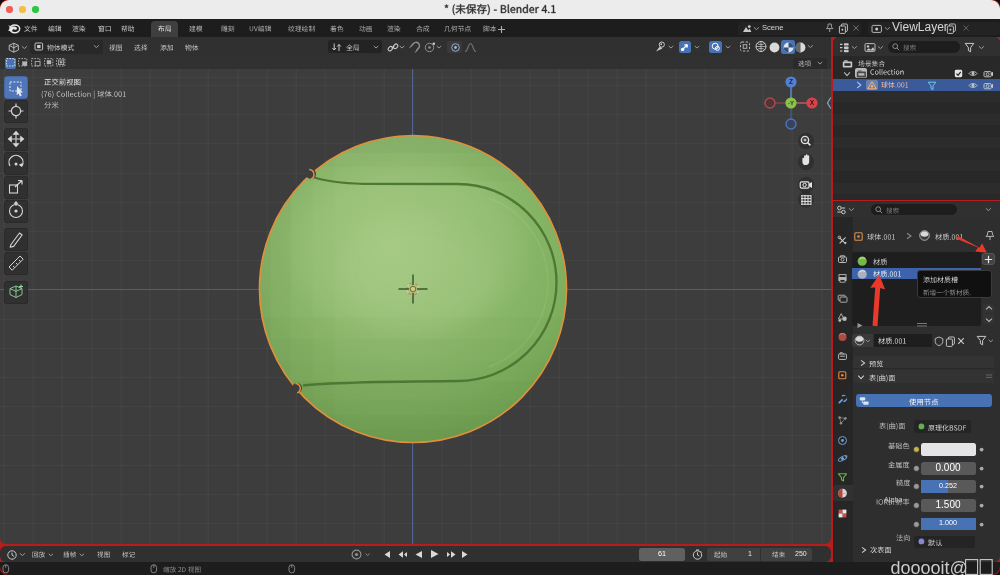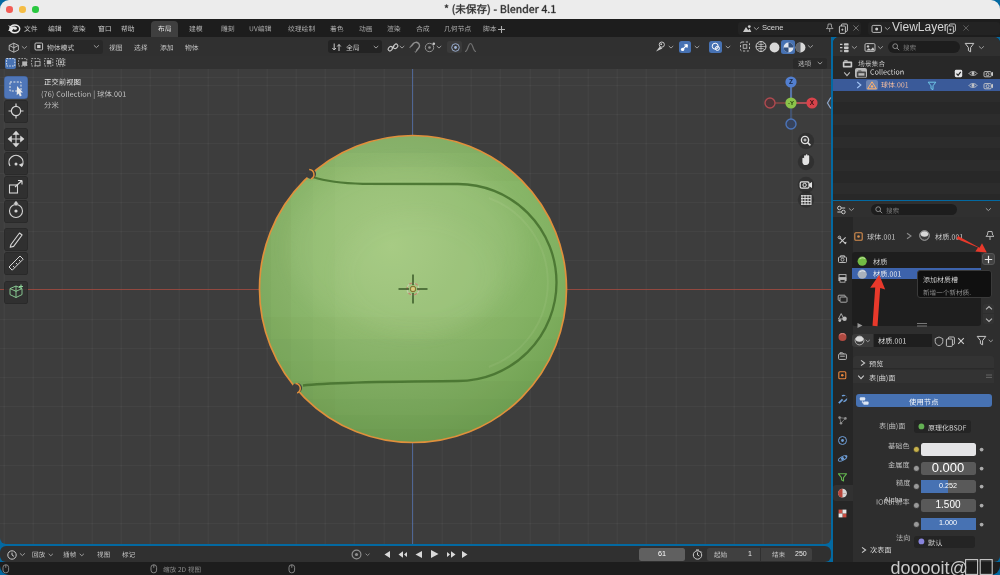--- a/index.html
+++ b/index.html
@@ -1,12 +1,12 @@
 <!DOCTYPE html>
-<html><head><meta charset="utf-8"><style>html,body{margin:0;padding:0;background:#0e0e0e;}*{box-sizing:border-box;font-family:"Liberation Sans",sans-serif;}#root{position:relative;width:1000px;height:575px;overflow:hidden;background:#0369a1;}</style></head><body>
+<html><head><meta charset="utf-8"><style>html,body{margin:0;padding:0;background:#0e0e0e;}*{box-sizing:border-box;font-family:"Liberation Sans",sans-serif;}#root{position:relative;width:1000px;height:575px;overflow:hidden;background:#b91c1c;border-radius:7px;}</style></head><body>
 <div id="root">
 <div style="position:absolute;left:0px;top:0px;width:1000px;height:19px;background:#ececec;border-radius:9px 9px 0 0;"></div>
 <div style="position:absolute;left:6.3px;top:6.3px;width:6.4px;height:6.4px;background:#f25c55;border-radius:50%;"></div>
 <div style="position:absolute;left:19.3px;top:6.3px;width:6.4px;height:6.4px;background:#f5bd45;border-radius:50%;"></div>
 <div style="position:absolute;left:32.3px;top:6.3px;width:6.4px;height:6.4px;background:#2ac840;border-radius:50%;"></div>
 <svg style="position:absolute;left:443.9px;top:2.2px;overflow:visible" width="112" height="14" viewBox="0 -11 112 14">
       <path d="M1.6 -5.0 2.5 -6.0 3.3 -5.0 3.8 -5.3 3.1 -6.4 4.3 -6.9 4.1 -7.5 2.9 -7.2 2.8 -8.4H2.2L2.1 -7.2L0.9 -7.5L0.7 -6.9L1.8 -6.4L1.2 -5.3Z M10.2 2.1 10.8 1.8C9.9 0.3 9.5 -1.5 9.5 -3.3C9.5 -5.1 9.9 -6.9 10.8 -8.4L10.2 -8.7C9.3 -7.1 8.7 -5.4 8.7 -3.3C8.7 -1.2 9.3 0.5 10.2 2.1Z M16.2 -8.9V-7.2H12.7V-6.4H16.2V-4.5H11.9V-3.8H15.7C14.7 -2.4 13.1 -1.1 11.6 -0.4C11.8 -0.3 12.1 0.1 12.2 0.3C13.6 -0.5 15.1 -1.7 16.2 -3.1V0.8H17.0V-3.2C18.0 -1.8 19.5 -0.4 20.9 0.3C21.1 0.1 21.3 -0.3 21.5 -0.4C20.0 -1.1 18.4 -2.4 17.4 -3.8H21.3V-4.5H17.0V-6.4H20.6V-7.2H17.0V-8.9Z M26.7 -7.7H30.6V-5.7H26.7ZM25.9 -8.4V-5.0H28.2V-3.7H25.1V-3.0H27.8C27.0 -1.9 25.9 -0.8 24.8 -0.2C25.0 -0.1 25.2 0.2 25.4 0.4C26.4 -0.2 27.5 -1.3 28.2 -2.5V0.8H29.0V-2.5C29.7 -1.3 30.8 -0.2 31.7 0.4C31.9 0.2 32.1 -0.1 32.3 -0.2C31.3 -0.8 30.2 -1.9 29.5 -3.0H32.0V-3.7H29.0V-5.0H31.4V-8.4ZM24.8 -8.9C24.2 -7.3 23.2 -5.7 22.1 -4.7C22.3 -4.5 22.5 -4.1 22.6 -3.9C23.0 -4.3 23.4 -4.7 23.7 -5.3V0.8H24.5V-6.4C24.9 -7.1 25.3 -7.9 25.6 -8.6Z M39.0 -3.7V-2.8H36.0V-2.1H39.0V-0.1C39.0 0.0 39.0 0.1 38.8 0.1C38.6 0.1 37.9 0.1 37.2 0.1C37.3 0.3 37.4 0.6 37.5 0.8C38.4 0.8 39.0 0.8 39.3 0.7C39.7 0.6 39.8 0.4 39.8 -0.1V-2.1H42.6V-2.8H39.8V-3.4C40.6 -3.9 41.4 -4.6 42.0 -5.2L41.5 -5.6L41.3 -5.6H36.9V-4.8H40.6C40.1 -4.4 39.5 -4.0 39.0 -3.7ZM36.6 -8.9C36.4 -8.4 36.3 -8.0 36.1 -7.5H33.2V-6.8H35.8C35.1 -5.3 34.1 -3.9 32.8 -3.0C32.9 -2.8 33.1 -2.5 33.2 -2.3C33.7 -2.6 34.1 -3.0 34.5 -3.4V0.8H35.3V-4.4C35.8 -5.1 36.3 -5.9 36.7 -6.8H42.4V-7.5H37.0C37.1 -7.9 37.3 -8.3 37.4 -8.7Z M44.1 2.1C45.1 0.5 45.7 -1.2 45.7 -3.3C45.7 -5.4 45.1 -7.1 44.1 -8.7L43.5 -8.4C44.4 -6.9 44.9 -5.1 44.9 -3.3C44.9 -1.5 44.4 0.3 43.5 1.8Z M49.9 -2.6H52.6V-3.3H49.9Z M56.9 0.0H59.4C61.1 0.0 62.3 -0.8 62.3 -2.3C62.3 -3.3 61.7 -4.0 60.8 -4.1V-4.2C61.5 -4.4 61.9 -5.1 61.9 -5.9C61.9 -7.2 60.8 -7.8 59.2 -7.8H56.9ZM57.9 -4.5V-7.0H59.1C60.3 -7.0 60.9 -6.7 60.9 -5.7C60.9 -5.0 60.4 -4.5 59.1 -4.5ZM57.9 -0.8V-3.7H59.3C60.6 -3.7 61.4 -3.3 61.4 -2.3C61.4 -1.3 60.6 -0.8 59.3 -0.8Z M64.8 0.1C65.1 0.1 65.2 0.1 65.4 0.1L65.2 -0.7C65.1 -0.7 65.1 -0.7 65.0 -0.7C64.9 -0.7 64.8 -0.8 64.8 -1.1V-8.4H63.8V-1.1C63.8 -0.3 64.1 0.1 64.8 0.1Z M69.1 0.1C69.9 0.1 70.5 -0.1 71.0 -0.4L70.7 -1.1C70.3 -0.8 69.8 -0.6 69.2 -0.6C68.2 -0.6 67.4 -1.4 67.3 -2.6H71.2C71.2 -2.8 71.3 -3.0 71.3 -3.2C71.3 -4.8 70.4 -5.9 69.0 -5.9C67.6 -5.9 66.4 -4.7 66.4 -2.9C66.4 -1.0 67.6 0.1 69.1 0.1ZM67.3 -3.3C67.4 -4.5 68.2 -5.1 69.0 -5.1C69.9 -5.1 70.4 -4.5 70.4 -3.3Z M72.7 0.0H73.7V-4.2C74.2 -4.8 74.6 -5.1 75.2 -5.1C76.0 -5.1 76.3 -4.6 76.3 -3.5V0.0H77.3V-3.6C77.3 -5.1 76.7 -5.9 75.5 -5.9C74.7 -5.9 74.1 -5.5 73.6 -4.9H73.6L73.5 -5.8H72.7Z M81.1 0.1C81.8 0.1 82.4 -0.2 82.9 -0.7H82.9L83.0 0.0H83.8V-8.4H82.8V-6.2L82.8 -5.2C82.3 -5.6 81.9 -5.9 81.2 -5.9C79.9 -5.9 78.7 -4.7 78.7 -2.9C78.7 -1.0 79.7 0.1 81.1 0.1ZM81.3 -0.7C80.3 -0.7 79.7 -1.5 79.7 -2.9C79.7 -4.2 80.5 -5.1 81.4 -5.1C81.9 -5.1 82.3 -4.9 82.8 -4.5V-1.5C82.3 -0.9 81.9 -0.7 81.3 -0.7Z M88.1 0.1C88.8 0.1 89.4 -0.1 89.9 -0.4L89.6 -1.1C89.2 -0.8 88.7 -0.6 88.2 -0.6C87.1 -0.6 86.3 -1.4 86.3 -2.6H90.1C90.2 -2.8 90.2 -3.0 90.2 -3.2C90.2 -4.8 89.3 -5.9 87.9 -5.9C86.6 -5.9 85.3 -4.7 85.3 -2.9C85.3 -1.0 86.5 0.1 88.1 0.1ZM86.2 -3.3C86.4 -4.5 87.1 -5.1 87.9 -5.1C88.8 -5.1 89.3 -4.5 89.3 -3.3Z M91.6 0.0H92.6V-3.7C93.0 -4.7 93.5 -5.0 94.0 -5.0C94.3 -5.0 94.4 -5.0 94.6 -4.9L94.8 -5.8C94.6 -5.9 94.4 -5.9 94.1 -5.9C93.5 -5.9 92.9 -5.4 92.5 -4.7H92.5L92.4 -5.8H91.6Z M101.1 0.0H102.0V-2.1H103.0V-2.9H102.0V-7.8H100.9L97.7 -2.8V-2.1H101.1ZM101.1 -2.9H98.7L100.5 -5.6C100.7 -5.9 100.9 -6.3 101.1 -6.7H101.1C101.1 -6.3 101.1 -5.7 101.1 -5.3Z M104.8 0.1C105.2 0.1 105.5 -0.2 105.5 -0.6C105.5 -1.0 105.2 -1.3 104.8 -1.3C104.5 -1.3 104.1 -1.0 104.1 -0.6C104.1 -0.2 104.5 0.1 104.8 0.1Z M107.3 0.0H111.5V-0.8H110.0V-7.8H109.2C108.8 -7.5 108.3 -7.3 107.6 -7.2V-6.6H109.0V-0.8H107.3Z" fill="#2c2c2c" stroke="#2c2c2c" stroke-width="0.38"></path>
     </svg>
 <div style="position:absolute;left:0px;top:19px;width:1000px;height:18px;background:#1d1d1d;"></div>
 <svg style="position:absolute;left:7px;top:21.5px;overflow:visible;" width="14" height="13" viewBox="0 0 14 13">
@@ -735,21 +735,21 @@
 <svg style="position:absolute;left:978.5px;top:447.0px;overflow:visible;" width="6" height="6" viewBox="0 0 6 6">
       <circle cx="2.6" cy="2.6" r="1.9" fill="#ababab"></circle>
     </svg>
 <svg style="position:absolute;left:888.4px;top:459.7px;overflow:visible" width="22" height="11" viewBox="0 -7.6 22 11">
       <path d="M1.4 -1.6C1.7 -1.2 2.0 -0.6 2.1 -0.2L2.6 -0.4C2.4 -0.8 2.2 -1.3 1.9 -1.7ZM5.3 -1.7C5.1 -1.3 4.8 -0.8 4.5 -0.4L4.9 -0.2C5.2 -0.6 5.5 -1.1 5.8 -1.5ZM3.6 -6.1C2.9 -5.0 1.6 -4.2 0.2 -3.8C0.4 -3.6 0.5 -3.4 0.6 -3.3C1.0 -3.4 1.4 -3.6 1.7 -3.8V-3.4H3.3V-2.4H0.8V-1.9H3.3V-0.1H0.5V0.4H6.7V-0.1H3.9V-1.9H6.4V-2.4H3.9V-3.4H5.5V-3.8C5.8 -3.6 6.2 -3.4 6.6 -3.3C6.7 -3.4 6.9 -3.6 7.0 -3.8C5.9 -4.1 4.6 -4.9 3.9 -5.6L4.1 -5.9ZM5.4 -3.9H1.9C2.5 -4.3 3.1 -4.7 3.6 -5.2C4.1 -4.8 4.7 -4.3 5.4 -3.9Z M8.7 -5.3H13.0V-4.7H8.7ZM8.2 -5.7V-3.6C8.2 -2.5 8.1 -0.9 7.4 0.3C7.6 0.3 7.8 0.4 7.9 0.5C8.6 -0.6 8.7 -2.4 8.7 -3.6V-4.2H13.6V-5.7ZM9.8 -2.7H11.1V-2.2H9.8ZM11.6 -2.7H12.9V-2.2H11.6ZM12.0 -0.9 12.2 -0.5 11.6 -0.5V-1.1H13.2V0.1C13.2 0.2 13.2 0.2 13.1 0.2C13.0 0.2 12.7 0.2 12.4 0.2C12.5 0.3 12.5 0.4 12.5 0.6C13.0 0.6 13.3 0.6 13.5 0.5C13.7 0.4 13.7 0.3 13.7 0.1V-1.5H11.6V-1.9H13.4V-3.1H11.6V-3.5C12.2 -3.6 12.8 -3.6 13.3 -3.7L12.9 -4.1C12.1 -3.9 10.5 -3.8 9.2 -3.8C9.2 -3.7 9.3 -3.5 9.3 -3.4C9.8 -3.4 10.5 -3.4 11.1 -3.5V-3.1H9.3V-1.9H11.1V-1.5H9.0V0.6H9.5V-1.1H11.1V-0.5L9.8 -0.5L9.8 -0.1C10.5 -0.1 11.5 -0.1 12.4 -0.2L12.6 0.2L13.0 0.0C12.8 -0.2 12.6 -0.7 12.3 -1.0Z M17.2 -4.6V-4.0H16.0V-3.6H17.2V-2.4H20.0V-3.6H21.1V-4.0H20.0V-4.6H19.4V-4.0H17.7V-4.6ZM19.4 -3.6V-2.8H17.7V-3.6ZM19.9 -1.5C19.5 -1.1 19.1 -0.8 18.6 -0.6C18.1 -0.8 17.6 -1.1 17.3 -1.5ZM16.1 -1.9V-1.5H17.1L16.8 -1.4C17.1 -1.0 17.5 -0.6 18.0 -0.3C17.3 -0.1 16.5 0.0 15.8 0.1C15.9 0.2 16.0 0.4 16.0 0.5C16.9 0.4 17.8 0.3 18.5 -0.1C19.3 0.3 20.1 0.5 21.0 0.6C21.1 0.4 21.2 0.2 21.3 0.1C20.5 0.0 19.8 -0.1 19.2 -0.3C19.8 -0.7 20.3 -1.1 20.6 -1.7L20.3 -1.9L20.2 -1.9ZM17.8 -6.0C17.9 -5.8 18.0 -5.5 18.1 -5.3H15.3V-3.4C15.3 -2.3 15.3 -0.8 14.7 0.3C14.8 0.4 15.0 0.5 15.1 0.6C15.8 -0.6 15.8 -2.2 15.8 -3.4V-4.8H21.2V-5.3H18.7C18.6 -5.6 18.5 -5.9 18.3 -6.1Z" fill="#c2c2c2"></path>
     </svg>
 <svg style="position:absolute;left:912.5px;top:464.8px;overflow:visible;" width="7" height="7" viewBox="0 0 7 7">
       <circle cx="3.4" cy="3.4" r="2.9" fill="#999999" stroke="#161616" stroke-width="0.5"></circle>
     </svg>
 <div style="position:absolute;left:920.5px;top:462.0px;width:55px;height:12.6px;background:#595959;border-radius:2.5px;overflow:hidden;"></div>
-<div style="position:absolute;left:920.5px;top:462.5px;font-size:13px;line-height:9.2px;color:#ffffff;font-weight:400;letter-spacing:0px;white-space:nowrap;width:55px;text-align:center;">0.000</div>
+<div style="position:absolute;left:920.5px;top:462.5px;font-size:10px;line-height:9.2px;color:#ffffff;font-weight:400;letter-spacing:0px;white-space:nowrap;width:55px;text-align:center;">0.000</div>
 <svg style="position:absolute;left:978.5px;top:465.8px;overflow:visible;" width="6" height="6" viewBox="0 0 6 6">
       <circle cx="2.6" cy="2.6" r="1.9" fill="#ababab"></circle>
     </svg>
 <svg style="position:absolute;left:895.6px;top:478.1px;overflow:visible" width="14" height="11" viewBox="0 -7.6 14 11">
       <path d="M2.7 -5.4C2.9 -5.0 3.1 -4.4 3.2 -4.1L3.6 -4.2C3.5 -4.5 3.3 -5.1 3.1 -5.5ZM4.7 -2.3H6.1V-1.2H4.7ZM4.2 -2.8V-0.8H6.6V-2.8ZM0.3 -5.5C0.5 -5.0 0.6 -4.3 0.6 -3.9L1.0 -4.0C1.0 -4.4 0.9 -5.0 0.7 -5.5ZM2.2 -5.6C2.1 -5.1 2.0 -4.4 1.8 -4.0L2.2 -3.9C2.3 -4.3 2.5 -5.0 2.7 -5.5ZM5.2 -6.0V-5.1H4.6C4.7 -5.3 4.8 -5.6 4.9 -5.8L4.4 -5.9C4.3 -5.3 4.0 -4.7 3.7 -4.2C3.8 -4.2 4.0 -4.1 4.1 -4.0C4.2 -4.2 4.3 -4.4 4.4 -4.6H5.2V-3.8H3.8V-3.3H6.9V-3.8H5.6V-4.6H6.7V-5.1H5.6V-6.0ZM0.3 -3.6V-3.1H1.2C0.9 -2.3 0.5 -1.4 0.2 -0.9C0.3 -0.8 0.4 -0.6 0.4 -0.4C0.7 -0.8 1.0 -1.5 1.2 -2.2V0.6H1.7V-2.1C1.9 -1.8 2.2 -1.4 2.3 -1.2L2.6 -1.7C2.5 -1.8 1.9 -2.5 1.7 -2.7V-3.1H2.4V-2.6H3.1V-0.7C2.8 -0.6 2.6 -0.3 2.3 0.0L2.6 0.5C2.9 0.0 3.2 -0.4 3.4 -0.4C3.5 -0.4 3.7 -0.2 3.9 0.0C4.2 0.3 4.6 0.4 5.2 0.4C5.6 0.4 6.4 0.4 6.8 0.3C6.8 0.2 6.9 -0.1 7.0 -0.2C6.5 -0.1 5.7 -0.1 5.2 -0.1C4.7 -0.1 4.3 -0.2 4.0 -0.4C3.8 -0.5 3.7 -0.7 3.6 -0.8V-3.1H2.6V-3.6H1.7V-6.0H1.2V-3.6Z M10.0 -4.6V-4.0H8.8V-3.6H10.0V-2.4H12.8V-3.6H13.9V-4.0H12.8V-4.6H12.2V-4.0H10.5V-4.6ZM12.2 -3.6V-2.8H10.5V-3.6ZM12.7 -1.5C12.3 -1.1 11.9 -0.8 11.4 -0.6C10.9 -0.8 10.4 -1.1 10.1 -1.5ZM8.9 -1.9V-1.5H9.9L9.6 -1.4C9.9 -1.0 10.3 -0.6 10.8 -0.3C10.1 -0.1 9.3 0.0 8.6 0.1C8.7 0.2 8.8 0.4 8.8 0.5C9.7 0.4 10.6 0.3 11.3 -0.1C12.1 0.3 12.9 0.5 13.8 0.6C13.9 0.4 14.0 0.2 14.1 0.1C13.3 0.0 12.6 -0.1 12.0 -0.3C12.6 -0.7 13.1 -1.1 13.4 -1.7L13.1 -1.9L13.0 -1.9ZM10.6 -6.0C10.7 -5.8 10.8 -5.5 10.9 -5.3H8.1V-3.4C8.1 -2.3 8.1 -0.8 7.5 0.3C7.6 0.4 7.8 0.5 7.9 0.6C8.6 -0.6 8.6 -2.2 8.6 -3.4V-4.8H14.0V-5.3H11.5C11.4 -5.6 11.3 -5.9 11.1 -6.1Z" fill="#c2c2c2"></path>
     </svg>
 <svg style="position:absolute;left:912.5px;top:483.2px;overflow:visible;" width="7" height="7" viewBox="0 0 7 7">
       <circle cx="3.4" cy="3.4" r="2.9" fill="#999999" stroke="#161616" stroke-width="0.5"></circle>
     </svg>
 <div style="position:absolute;left:920.5px;top:480.4px;width:55px;height:12.6px;background:#595959;border-radius:2.5px;overflow:hidden;"></div>

